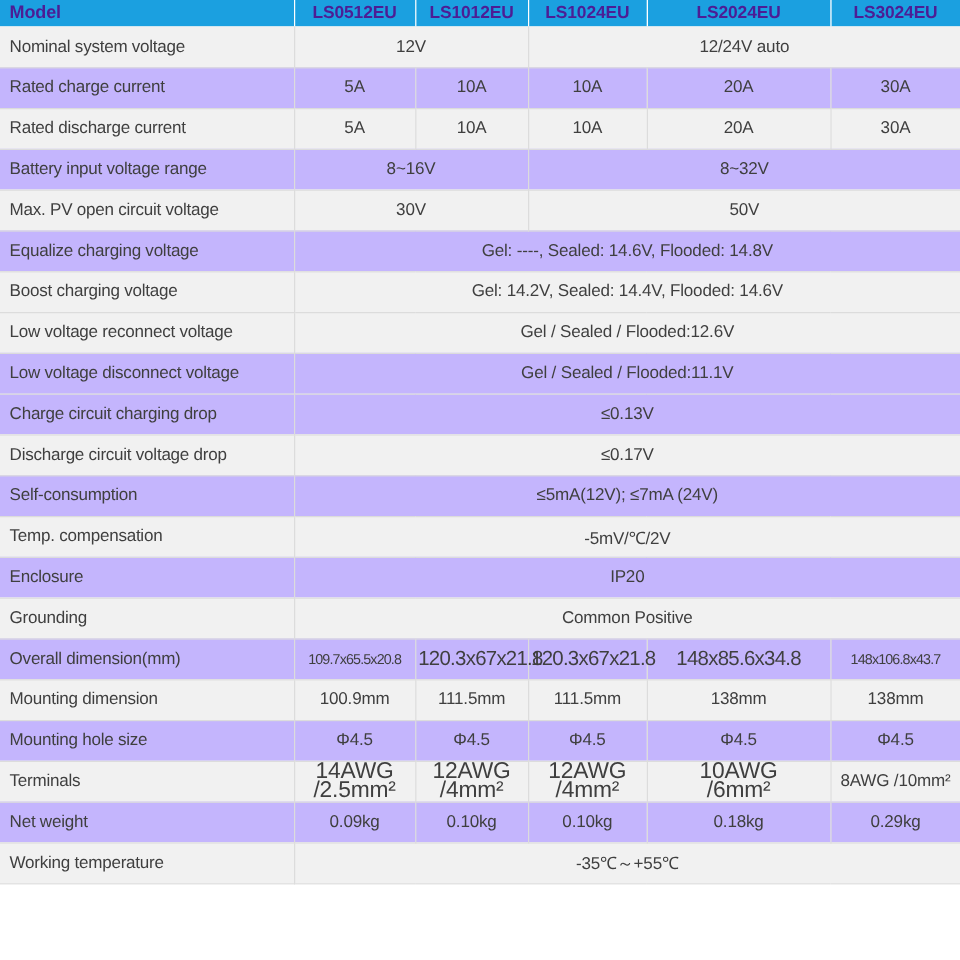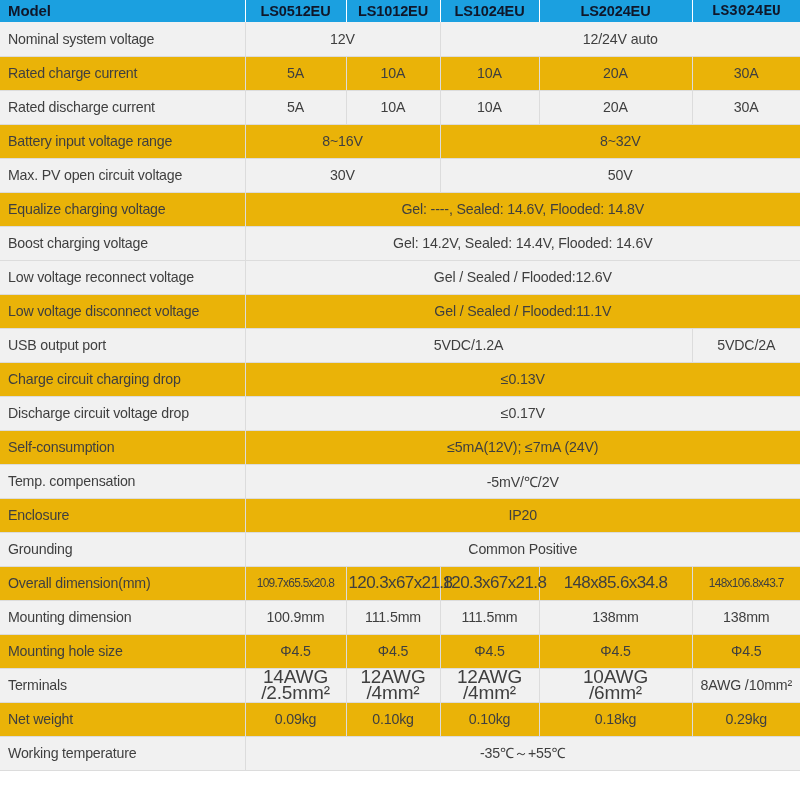--- a/index.html
+++ b/index.html
@@ -25,38 +25,38 @@
   col.c-label { width: 245px; }
   col.c1      { width: 101px; }
   col.c2      { width: 94px;  }
   col.c3      { width: 99px;  }
   col.c4      { width: 153px; }
   col.c5      { width: 108px; }
 
   
   thead th {
     background: #1ba0e0;
-    color: #0f172a;
+    color: #4c1d95;
     font-size: 14.5px;
     font-weight: bold;
     height: 22px;
     line-height: 22px;
     padding: 0;
     text-align: center;
     border-right: 1px solid #ffffff;
     letter-spacing: -0.1px;
     box-sizing: border-box;
     margin-top: 22px;
   }
   thead th.model-head {
     text-align: left;
     padding-left: 8px;
     font-size: 15px;
   }
-  thead th:last-child { border-right: none; font-family: Liberation Mono, monospace; }
+  thead th:last-child { border-right: none; }
 
   
   tbody tr { height: 34px; }
   tbody td {
     border-right: 1px solid #dcdcdc;
     border-bottom: 1px solid #dcdcdc;
     font-size: 14.2px;
     text-align: center;
     padding: 0 2px;
     color: #3f3f3f;
@@ -67,21 +67,21 @@
   tbody td:last-child { border-right: none; }
 
   td.label {
     text-align: left;
     padding-left: 8px;
     letter-spacing: -0.2px;
   }
 
   
   tbody tr.band-a td { background: #f1f1f1; }
-  tbody tr.band-b td { background: #eab308; }
+  tbody tr.band-b td { background: #c4b5fd; }
 
   
   td.tight { font-size: 17px; letter-spacing: -0.6px; }
   td.tight-sm { font-size: 11.9px; letter-spacing: -0.7px; }
 
   
   td.two-line { font-size: 19px; line-height: 16px; }
   td.two-line .ln { display: block; }
 </style>
 </head>
@@ -147,25 +147,20 @@
         <td colspan="5">Gel: 14.2V, Sealed: 14.4V, Flooded: 14.6V</td>
       </tr>
       <tr class="band-a">
         <td class="label">Low voltage reconnect voltage</td>
         <td colspan="5">Gel / Sealed / Flooded:12.6V</td>
       </tr>
       <tr class="band-b">
         <td class="label">Low voltage disconnect voltage</td>
         <td colspan="5">Gel / Sealed / Flooded:11.1V</td>
       </tr>
-      <tr class="band-a">
-        <td class="label">USB output port</td>
-        <td colspan="4">5VDC/1.2A</td>
-        <td>5VDC/2A</td>
-      </tr>
       <tr class="band-b">
         <td class="label">Charge circuit charging drop</td>
         <td colspan="5">≤0.13V</td>
       </tr>
       <tr class="band-a">
         <td class="label">Discharge circuit voltage drop</td>
         <td colspan="5">≤0.17V</td>
       </tr>
       <tr class="band-b">
         <td class="label">Self-consumption</td>

